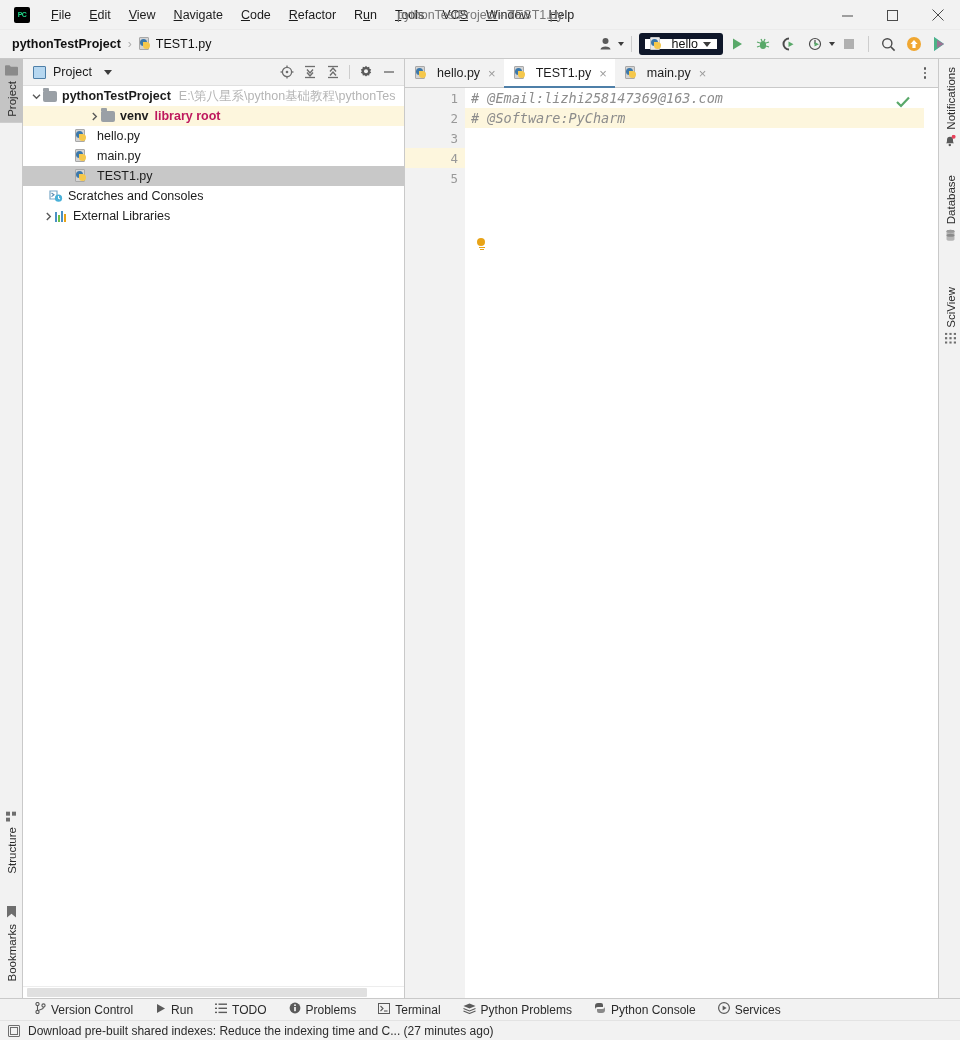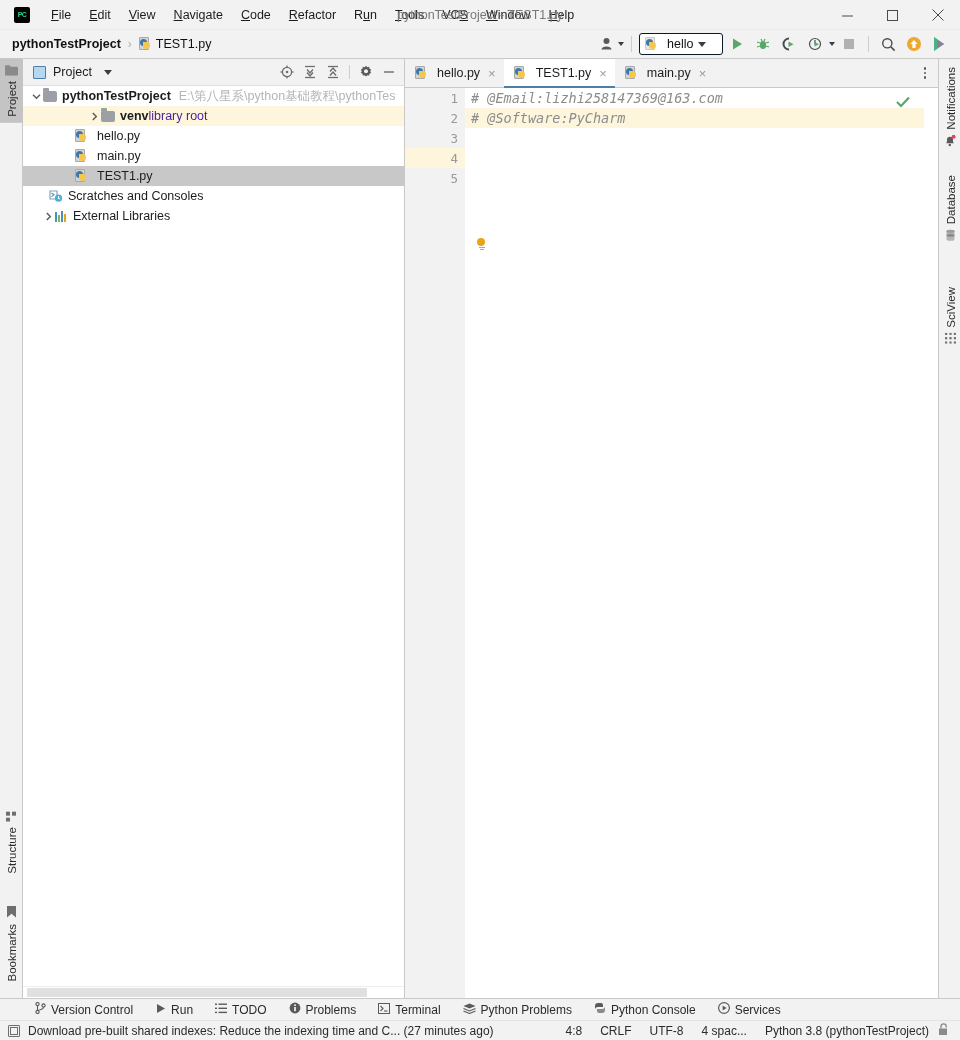--- a/index.html
+++ b/index.html
@@ -48,21 +48,21 @@
   .py-ico { width: 13px; height: 14px; position: relative; display: inline-block; vertical-align: -3px; margin-right: 4px; }
   .py-ico .pg { position: absolute; left: 0; top: 0; width: 10px; height: 13px; background: #d4d4d4; border: 1px solid #a8a8a8; border-radius: 1px; }
   .py-ico .pb { position: absolute; left: 1px; top: 2px; width: 7px; height: 7px; background: #3c78aa; border-radius: 50% 50% 0 50%; }
   .py-ico .py2 { position: absolute; left: 4px; top: 5px; width: 7px; height: 7px; background: #f5c84c; border-radius: 0 50% 50% 50%; }
 
   .toolbar-right { margin-left: auto; display: flex; align-items: center; padding-right: 8px; gap: 2px; }
   .tb-btn { width: 24px; height: 24px; display: flex; align-items: center; justify-content: center; border-radius: 3px; }
   .tb-sep { width: 1px; height: 16px; background: #cdcdcd; margin: 0 5px; }
   .runcfg {
     display: flex; align-items: center; height: 22px; padding: 0 6px 0 5px; gap: 5px;
-    background: #fff; border: 1px solid #0f172a; border-radius: 3px; min-width: 84px;
+    background: #fff; border: 6px solid #0f172a; border-radius: 3px; min-width: 84px;
   }
   .runcfg .label { font-size: 12.5px; color: #111; }
   .caret { width: 0; height: 0; border-left: 4px solid transparent; border-right: 4px solid transparent; border-top: 5px solid #3c3c3c; }
   .caret.sm { border-left-width: 3.5px; border-right-width: 3.5px; border-top-width: 4.5px; }
 
   
   .body { flex: 1; display: flex; min-height: 0; }
 
   
   .stripe-l { width: 23px; background: #f2f2f2; border-right: 1px solid #c9c9c9; position: relative; flex: none; }
@@ -90,21 +90,21 @@
   .row.hl-gray { background: #c8c8c8; }
   .arrow { width: 14px; display: flex; align-items: center; justify-content: center; color: #5a5a5a; flex: none; }
   .arrow svg { display:block; }
   .ind { display: inline-block; flex: none; }
   .folder {
     width: 14px; height: 11px; background: #9aa0a6; position: relative; border-radius: 1px 2px 2px 2px; flex: none;
   }
   .folder::before { content: ""; position: absolute; top: -3px; left: 0; width: 6px; height: 3px; background: #9aa0a6; border-radius: 1px 1px 0 0; }
   .lbl { margin-left: 5px; }
   .lbl.bold { font-weight: bold; }
-  .sub { color: #4c1d95; margin-left: 0; }
+  .sub { color: #be185d; margin-left: 6px; font-weight: bold; }
   .path { color: #b5b5b5; margin-left: 8px; overflow: hidden; }
   .libs-ico { width: 13px; height: 12px; display: flex; gap: 1px; align-items: flex-end; flex: none; }
   .libs-ico i { width: 2px; display: block; }
   .scratch-ico { width: 14px; height: 13px; position: relative; flex: none; }
   .hscroll { height: 12px; background: #fff; border-top: 1px solid #ededed; flex: none; padding: 1px 0; }
   .hscroll .thumb { height: 9px; background: #e0e0e0; border-radius: 1px; margin-left: 4px; }
 
   
   .editor-area { flex: 1; display: flex; flex-direction: column; min-width: 0; background: #fff; }
   .tabs { height: 29px; background: #f2f2f2; display: flex; align-items: stretch; border-bottom: 1px solid #c9c9c9; flex: none; position: relative; }
@@ -659,28 +659,15 @@
       </span>
       <span>Services</span>
     </div>
   </div>
 
   <div class="statusbar">
     <div class="sb-left">
       <span class="ico-sq"></span>
       <span>Download pre-built shared indexes: Reduce the indexing time and C... (27 minutes ago)</span>
     </div>
-    <div class="sb-right">
-      <span class="sb-cell">4:8</span>
-      <span class="sb-cell">CRLF</span>
-      <span class="sb-cell">UTF-8</span>
-      <span class="sb-cell">4 spac...</span>
-      <span class="sb-cell">Python 3.8 (pythonTestProject)</span>
-      <span style="padding-right:4px">
-        <svg width="12" height="13" viewBox="0 0 12 13">
-            <rect x="1" y="5.5" width="8" height="6.5" fill="#8a8a8a"></rect>
-            <path d="M3 5.5 L3 3.4 A2.6 2.6 0 0 1 8.2 3.4 L8.2 4.6" fill="none" stroke="#8a8a8a" stroke-width="1.3"></path>
-          </svg>
-      </span>
-    </div>
   </div>
 
 </div>
 
 </body></html>

